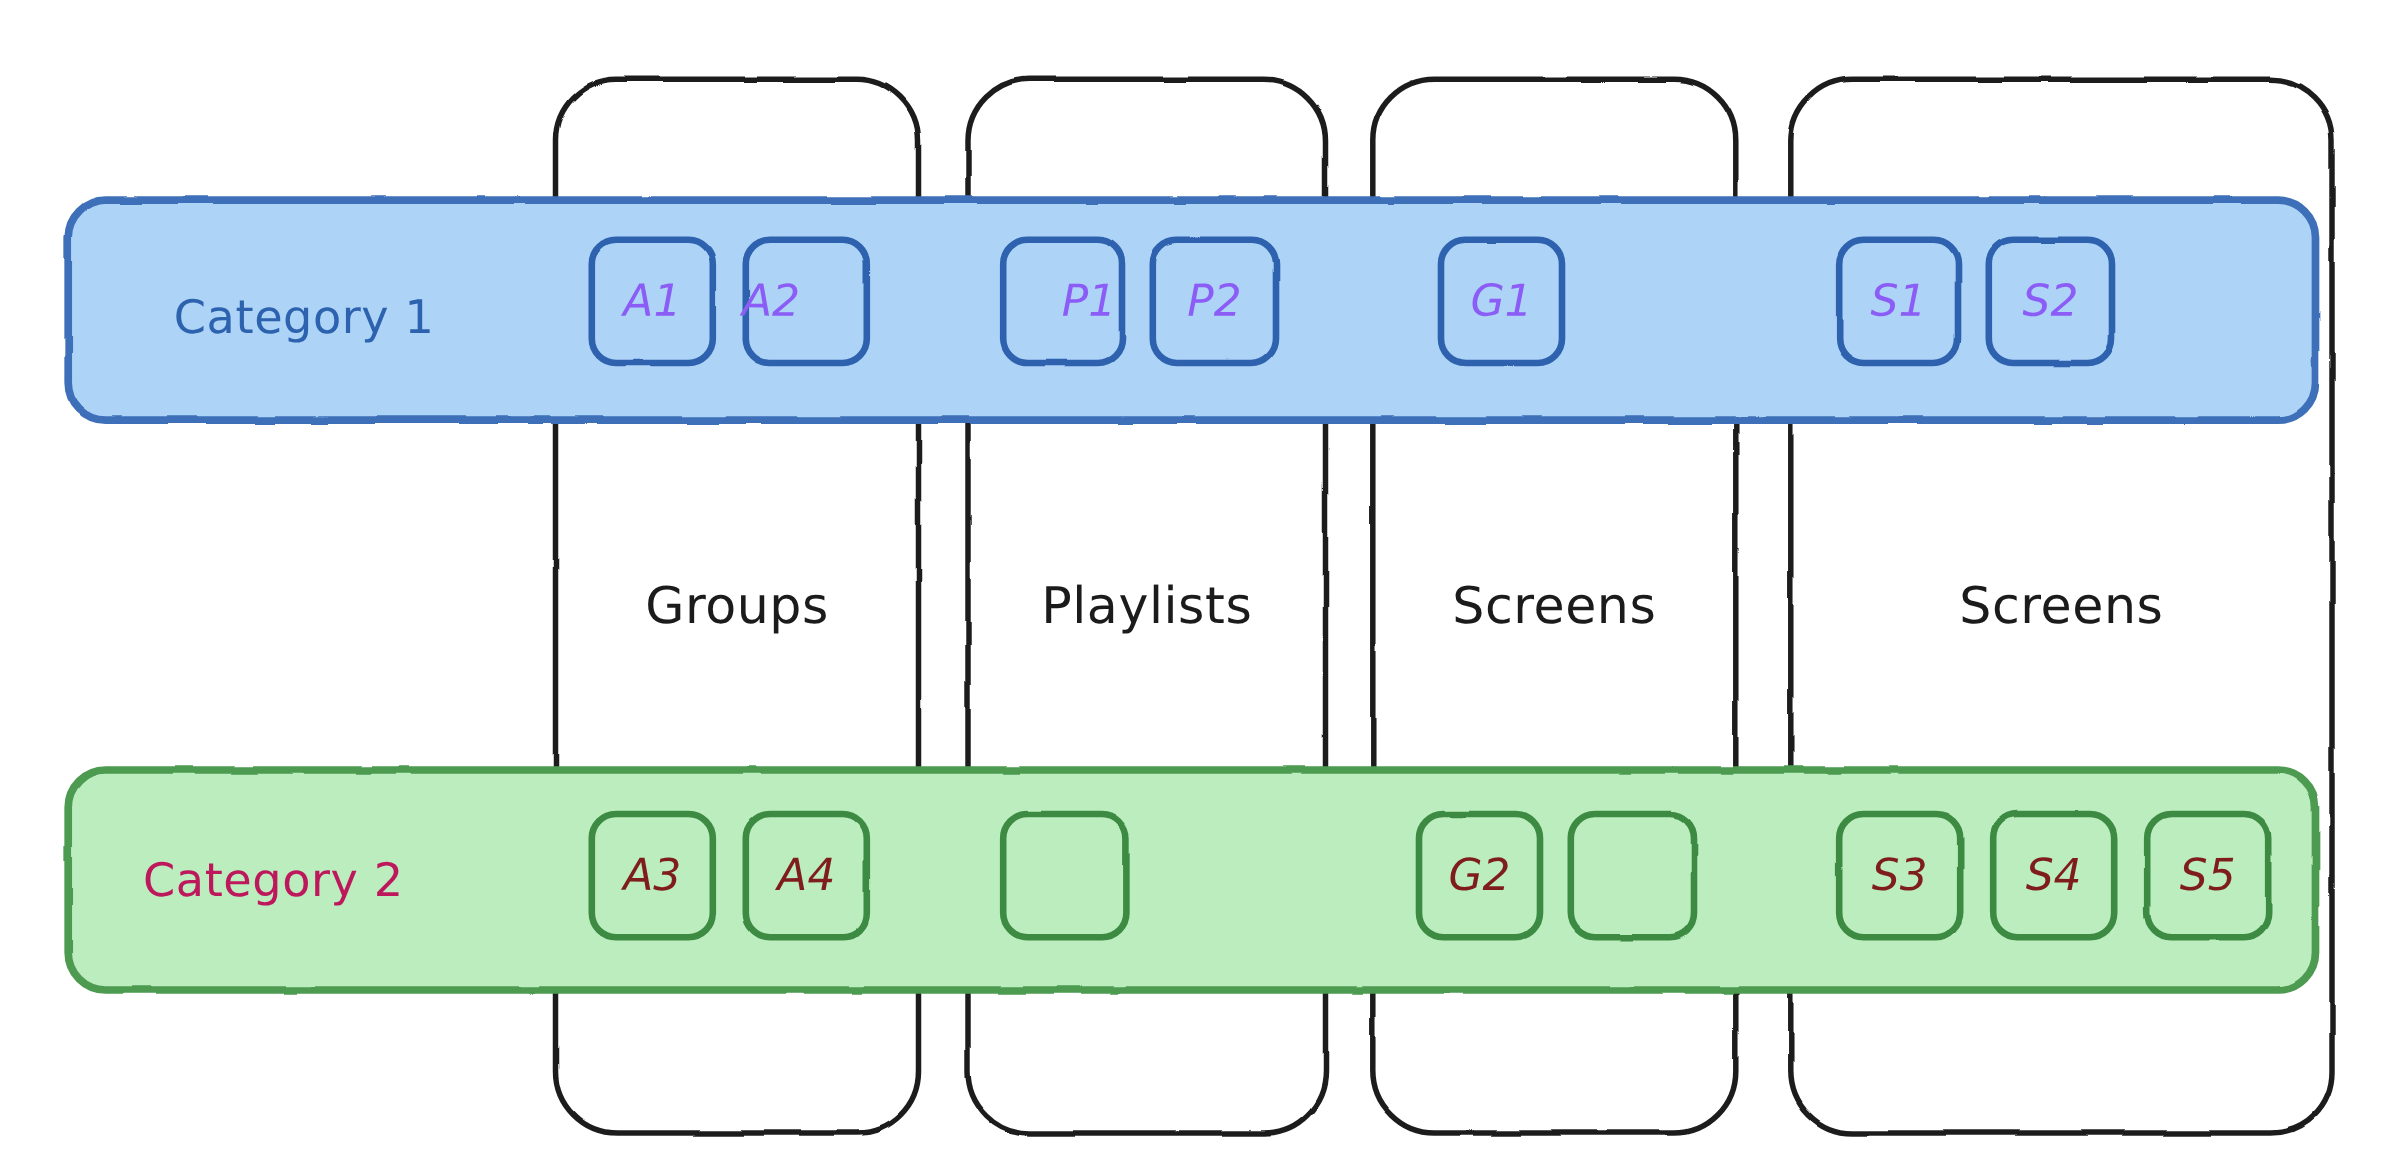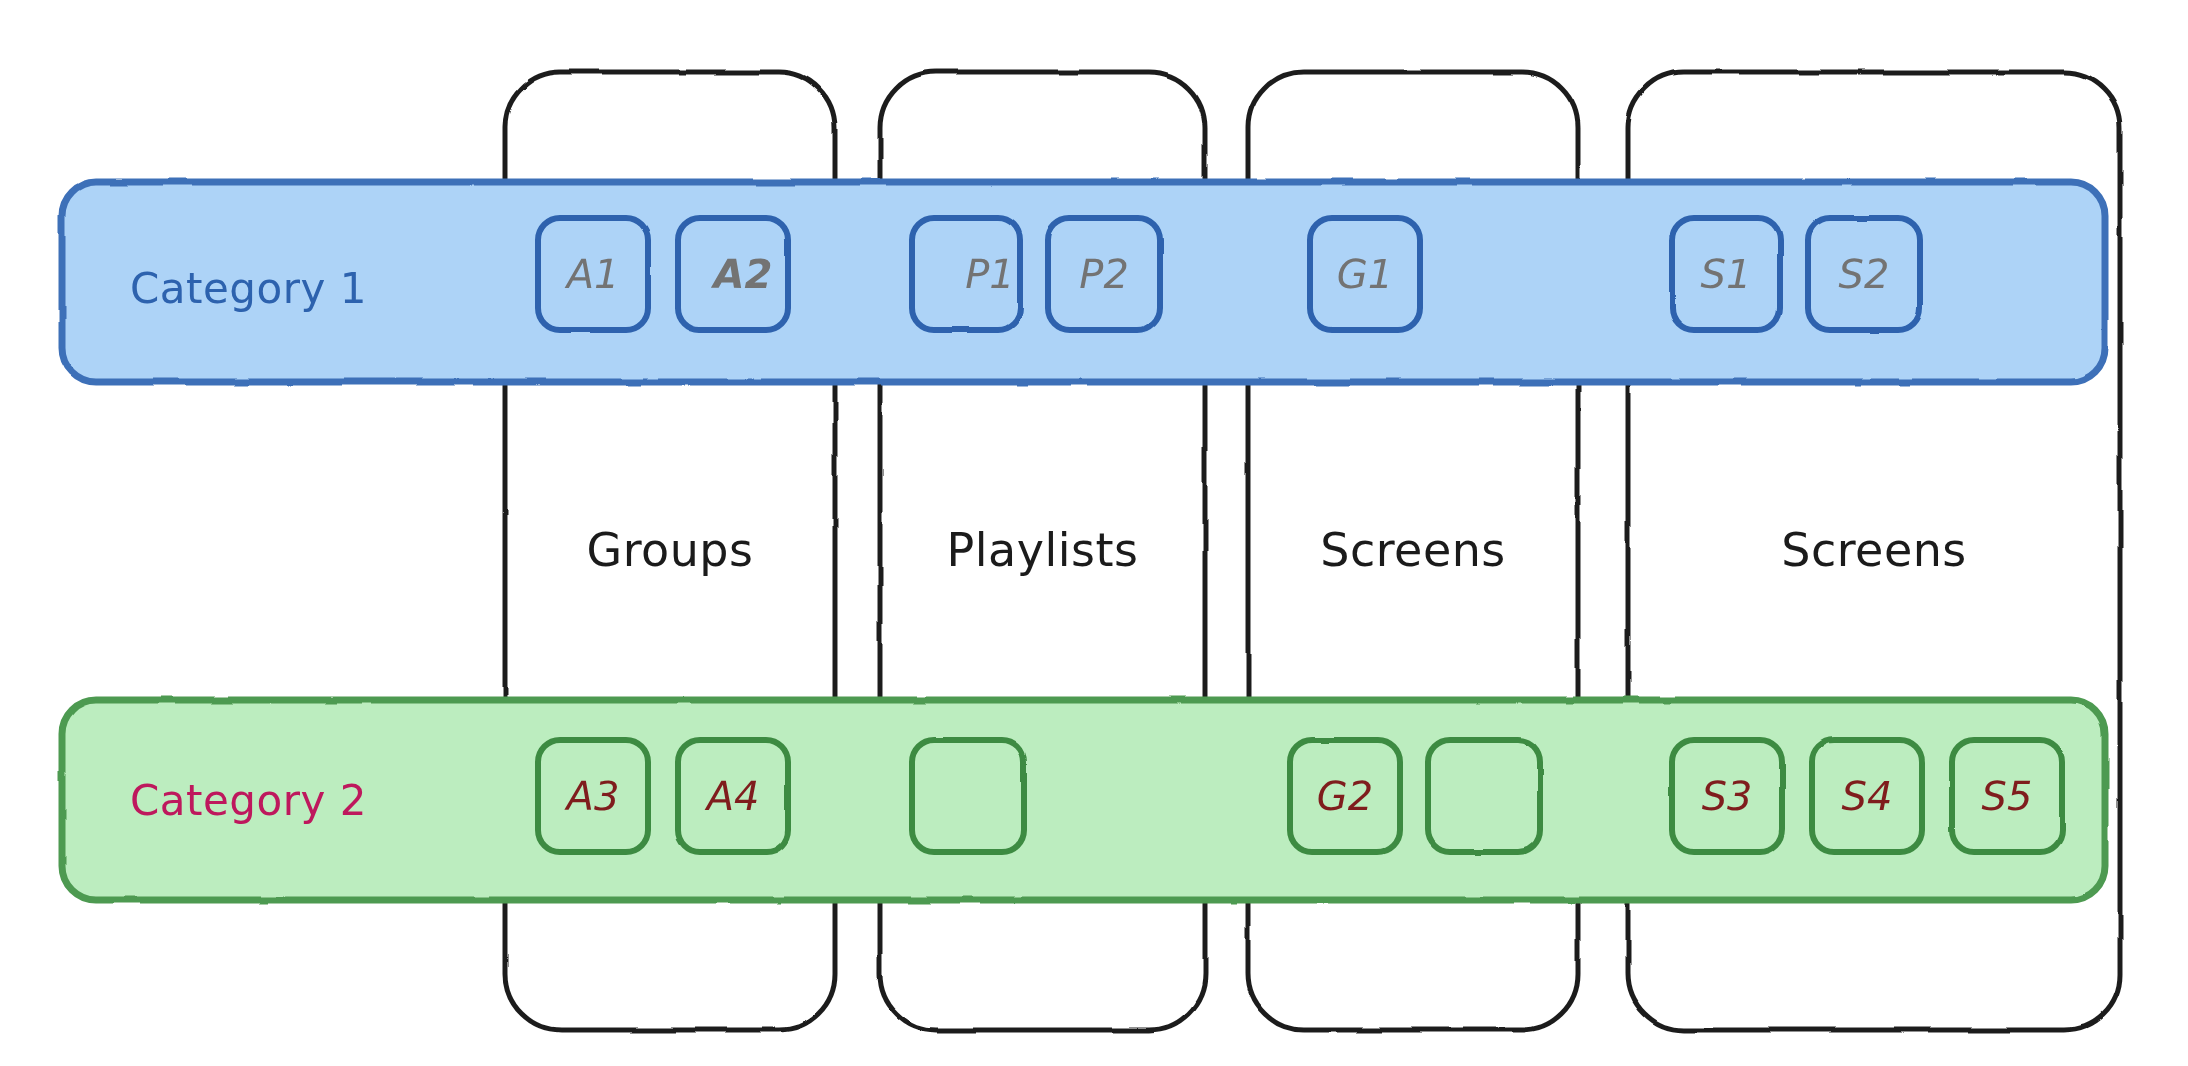--- a/index.html
+++ b/index.html
@@ -45,39 +45,39 @@
     transform: translateY(-50%);
   }
   .band-label {
     position: absolute;
     font-family: "DejaVu Sans", sans-serif;
     font-size: 42px;
     white-space: nowrap;
     transform: translateY(-50%);
     letter-spacing: 0.5px;
   }
-  .band-label.blue { color: #2D62AE; }
+  .band-label.blue { color: #2D62AE; margin-left: 28px; }
   .band-label.green { color: #be185d; }
 
   
   .chip {
     position: absolute;
     box-sizing: border-box;
     display: flex;
     align-items: center;
     justify-content: center;
     border-radius: 22px;
     font-family: "DejaVu Sans", sans-serif;
     font-size: 40px;
     font-style: italic;
     white-space: nowrap;
   }
   .chip.blue {
     border: 6px solid #2D62AE;
-    color: #737373;
+    color: #8b5cf6;
     background: transparent;
   }
   .chip.green {
     border: 6px solid #3E8B42;
     color: #7f1d1d;
     background: transparent;
   }
 
   
   .j1 { transform: rotate(-0.25deg); }
@@ -137,21 +137,21 @@
       <div style="position: absolute; left: 880px; top: 72px; width: 325px; height: 958px; background: transparent;"></div>
       <div class="column-label" style="left: 1248px; top: 550px; width: 330px;">Screens</div>
       <div style="position: absolute; left: 1248px; top: 72px; width: 330px; height: 958px; background: transparent;"></div>
       <div class="column-label" style="left: 1628px; top: 550px; width: 492px;">Screens</div>
       <div style="position: absolute; left: 1628px; top: 72px; width: 492px; height: 958px; background: transparent;"></div>
       <div class="band-label blue" style="left: 130px; top: 288px;">Category 1</div>
       <div style="position: absolute; left: 62px; top: 182px; width: 2043px; height: 200px; background: transparent;"></div>
       <div class="band-label green" style="left: 130px; top: 800px;">Category 2</div>
       <div style="position: absolute; left: 62px; top: 700px; width: 2043px; height: 200px; background: transparent;"></div>
       <div class="chip blue j1" style="left: 538px; top: 218px; width: 110px; height: 112px; border: none;">A1</div>
-      <div class="chip blue j2" style="left: 688px; top: 218px; width: 110px; height: 112px; border: none; font-weight: bold;">A2</div>
+      <div class="chip blue j2" style="left: 646px; top: 218px; width: 110px; height: 112px; border: none;">A2</div>
       <div class="chip blue j3" style="left: 936px; top: 218px; width: 108px; height: 112px; border: none; text-align: right;">P1</div>
       <div class="chip blue j1" style="left: 1048px; top: 218px; width: 112px; height: 112px; border: none;">P2</div>
       <div class="chip blue j4" style="left: 1310px; top: 218px; width: 110px; height: 112px; border: none;">G1</div>
       <div class="chip blue j2" style="left: 1672px; top: 218px; width: 108px; height: 112px; border: none;">S1</div>
       <div class="chip blue j3" style="left: 1808px; top: 218px; width: 112px; height: 112px; border: none;">S2</div>
       <div class="chip green j2" style="left: 538px; top: 740px; width: 110px; height: 112px; border: none;">A3</div>
       <div class="chip green j1" style="left: 678px; top: 740px; width: 110px; height: 112px; border: none;">A4</div>
       <div class="chip green j3" style="left: 1290px; top: 740px; width: 110px; height: 112px; border: none;">G2</div>
       <div class="chip green j1" style="left: 1672px; top: 740px; width: 110px; height: 112px; border: none;">S3</div>
       <div class="chip green j4" style="left: 1812px; top: 740px; width: 110px; height: 112px; border: none;">S4</div>

